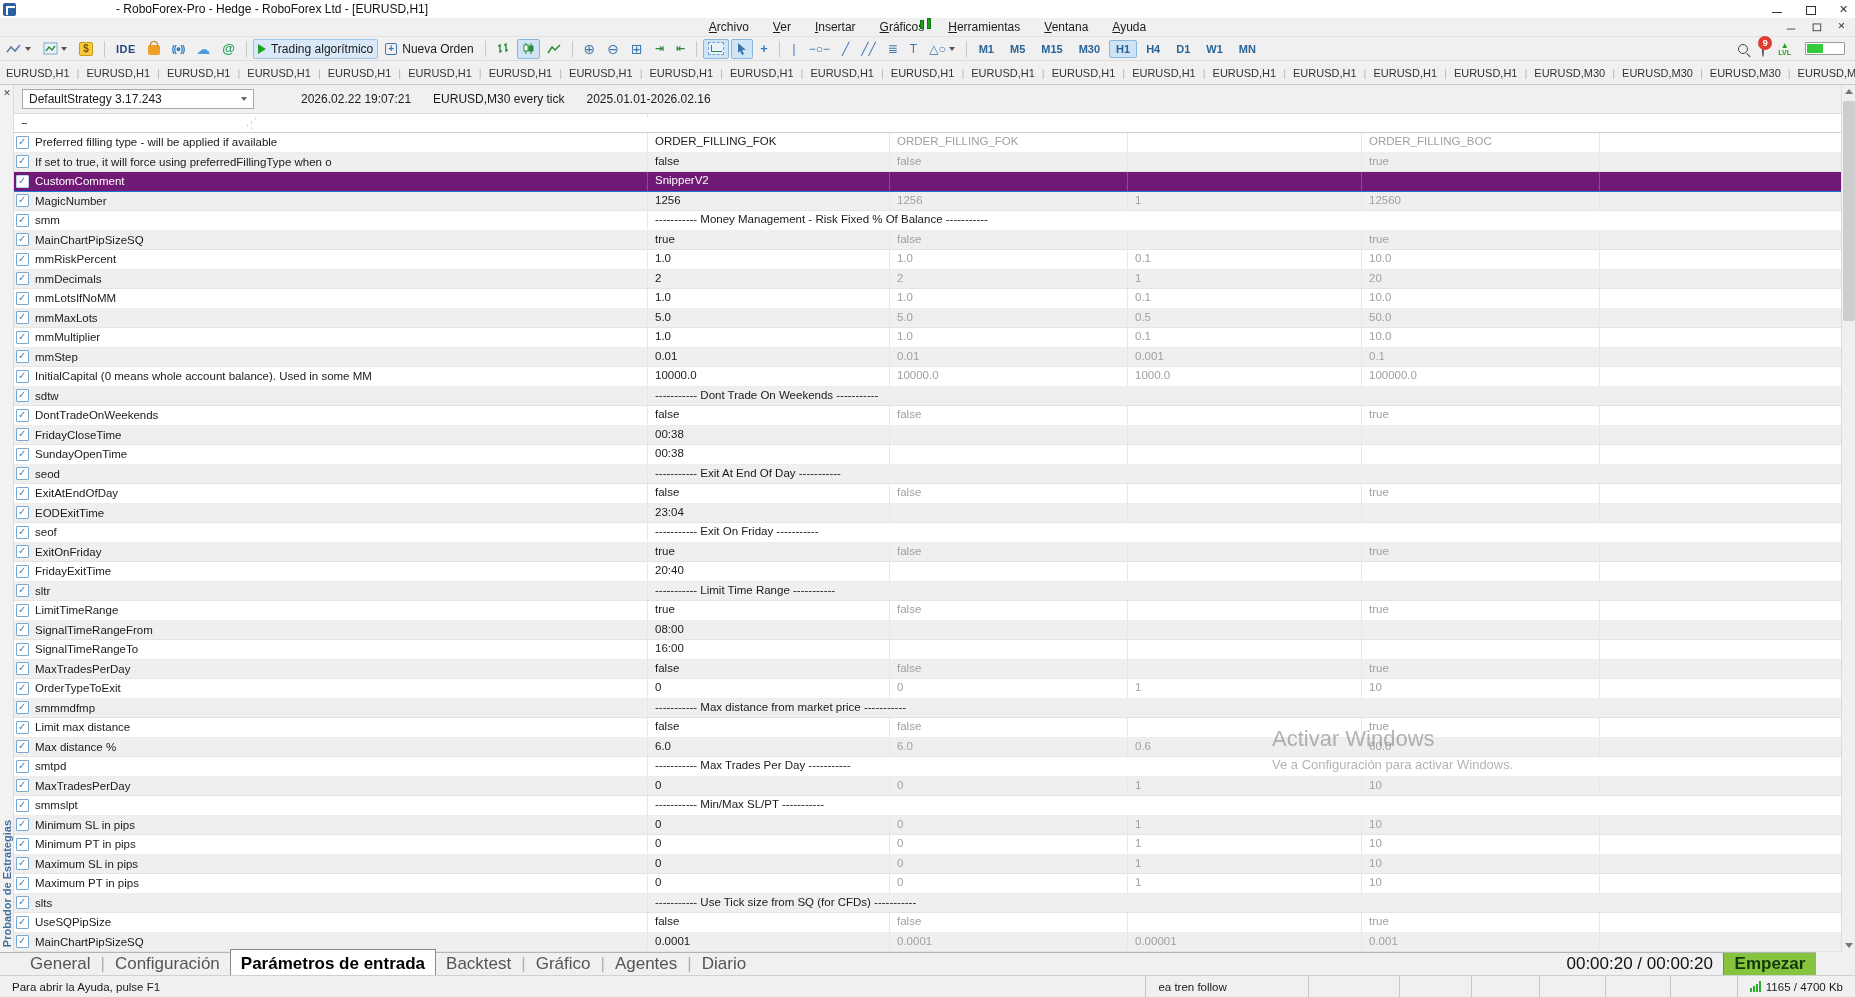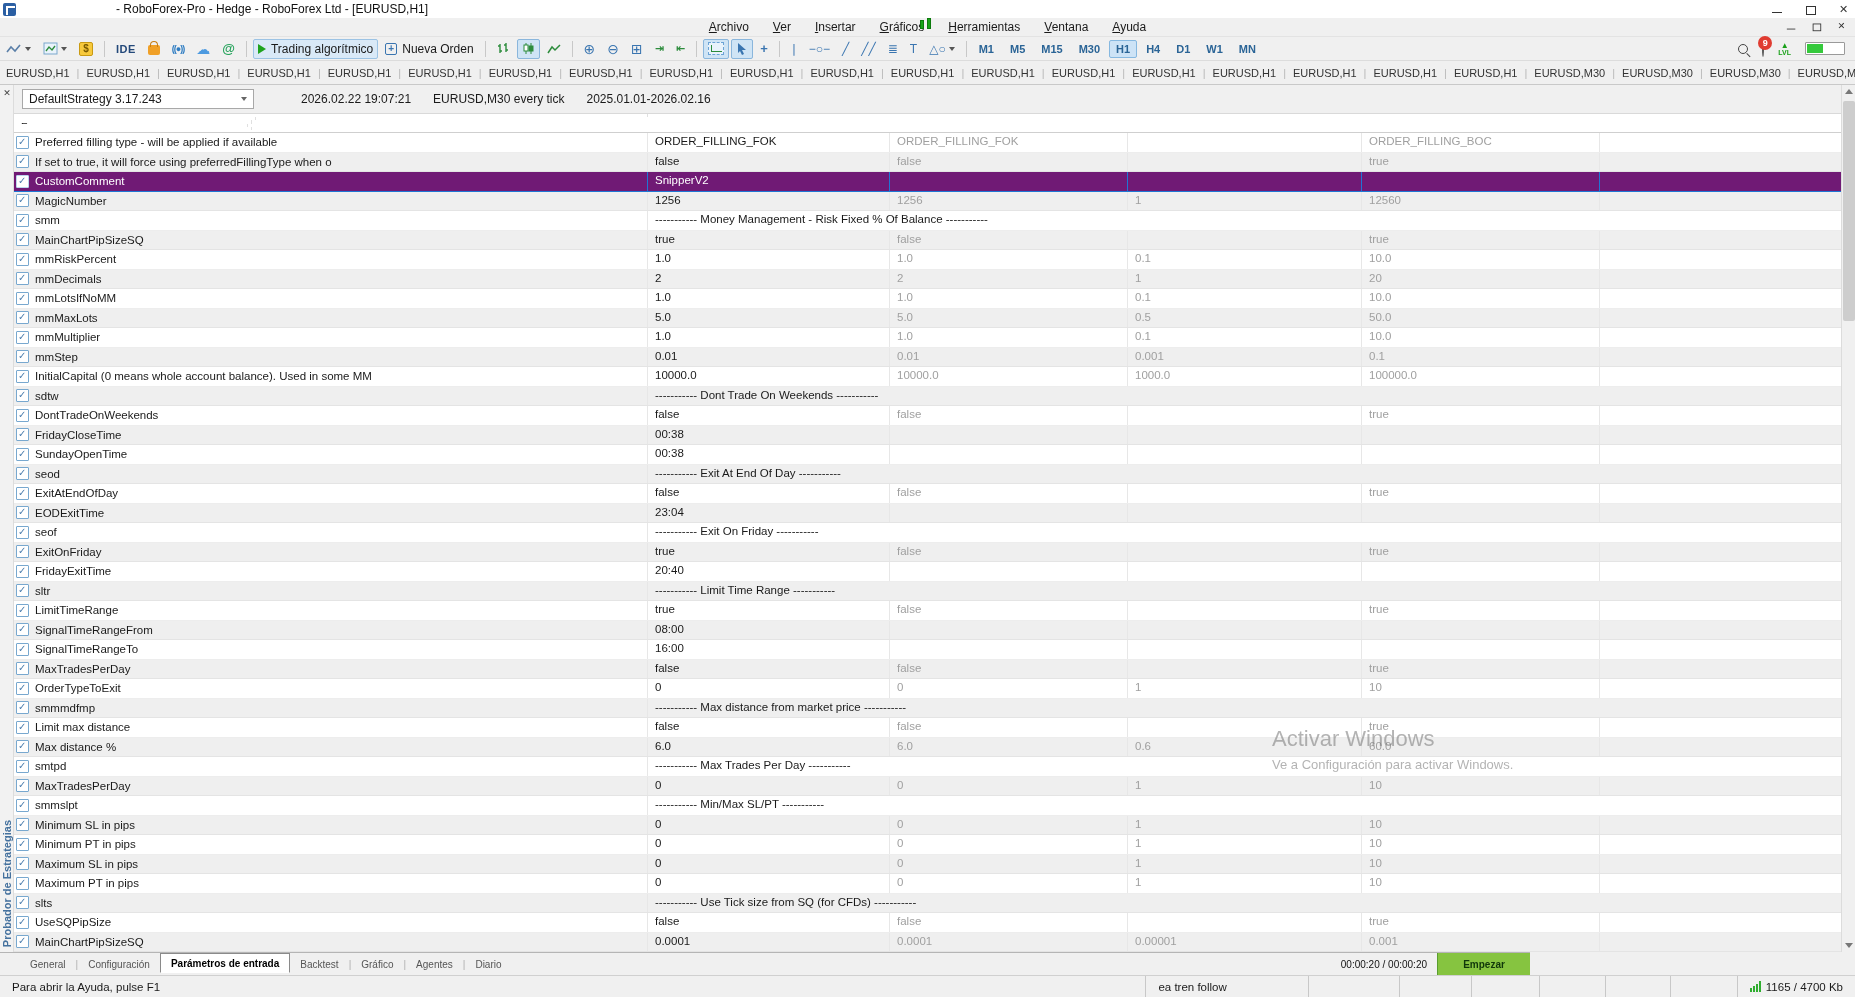--- a/index.html
+++ b/index.html
@@ -104,21 +104,21 @@
   .c-span { flex:1; border-right:none; color:#1a1a1a; }
 
   
   .vscroll { position:absolute; right:0; top:85px; width:14px; height:867px; background:#f0f0f0; border-left:1px solid #dcdcdc; }
   .vs-arrow { position:absolute; left:3px; width:0; height:0; border-left:4px solid transparent; border-right:4px solid transparent; }
   .vs-up { top:4px; border-bottom:5px solid #777; }
   .vs-down { bottom:4px; border-top:5px solid #777; }
   .vs-thumb { position:absolute; left:1px; top:16px; width:12px; height:220px; background:#cdcdcd; border-radius:2px; }
 
   
-  .bottomtabs { position:absolute; left:0; top:952px; width:1530px; height:23px; background:#f0f0f0; border-top:1px solid #b5b5b5; display:flex; font-size:10px; }
+  .bottomtabs { position:absolute; left:0; top:952px; width:1816px; height:23px; background:#f0f0f0; border-top:1px solid #b5b5b5; display:flex; font-size:17px; }
   .btab { padding:3px 10px; color:#555; white-space:nowrap; }
   .btab.active { background:#fff; border:1px solid #8a8a8a; border-bottom-color:#fff; color:#000; font-weight:bold; margin-top:-2px; padding-top:4px; }
   .btab-sep { color:#b0b0b0; }
   .bt-right { margin-left:auto; display:flex; align-items:center; height:100%; }
   .elapsed { margin-right:10px; color:#111; }
   .start-btn { width:93px; height:100%; background:#86c440; border-left:1px solid #5a9e2f; color:#10380a; display:flex; align-items:center; justify-content:center; font-weight:bold; }
 
   
   .statusbar { position:absolute; left:0; top:975px; width:1855px; height:22px; background:#f0f0f0; border-top:1px solid #d0d0d0; display:flex; align-items:center; font-size:11.5px; }
   .seg { height:100%; display:flex; align-items:center; padding:0 12px; border-right:1px solid #c8c8c8; white-space:nowrap; }

